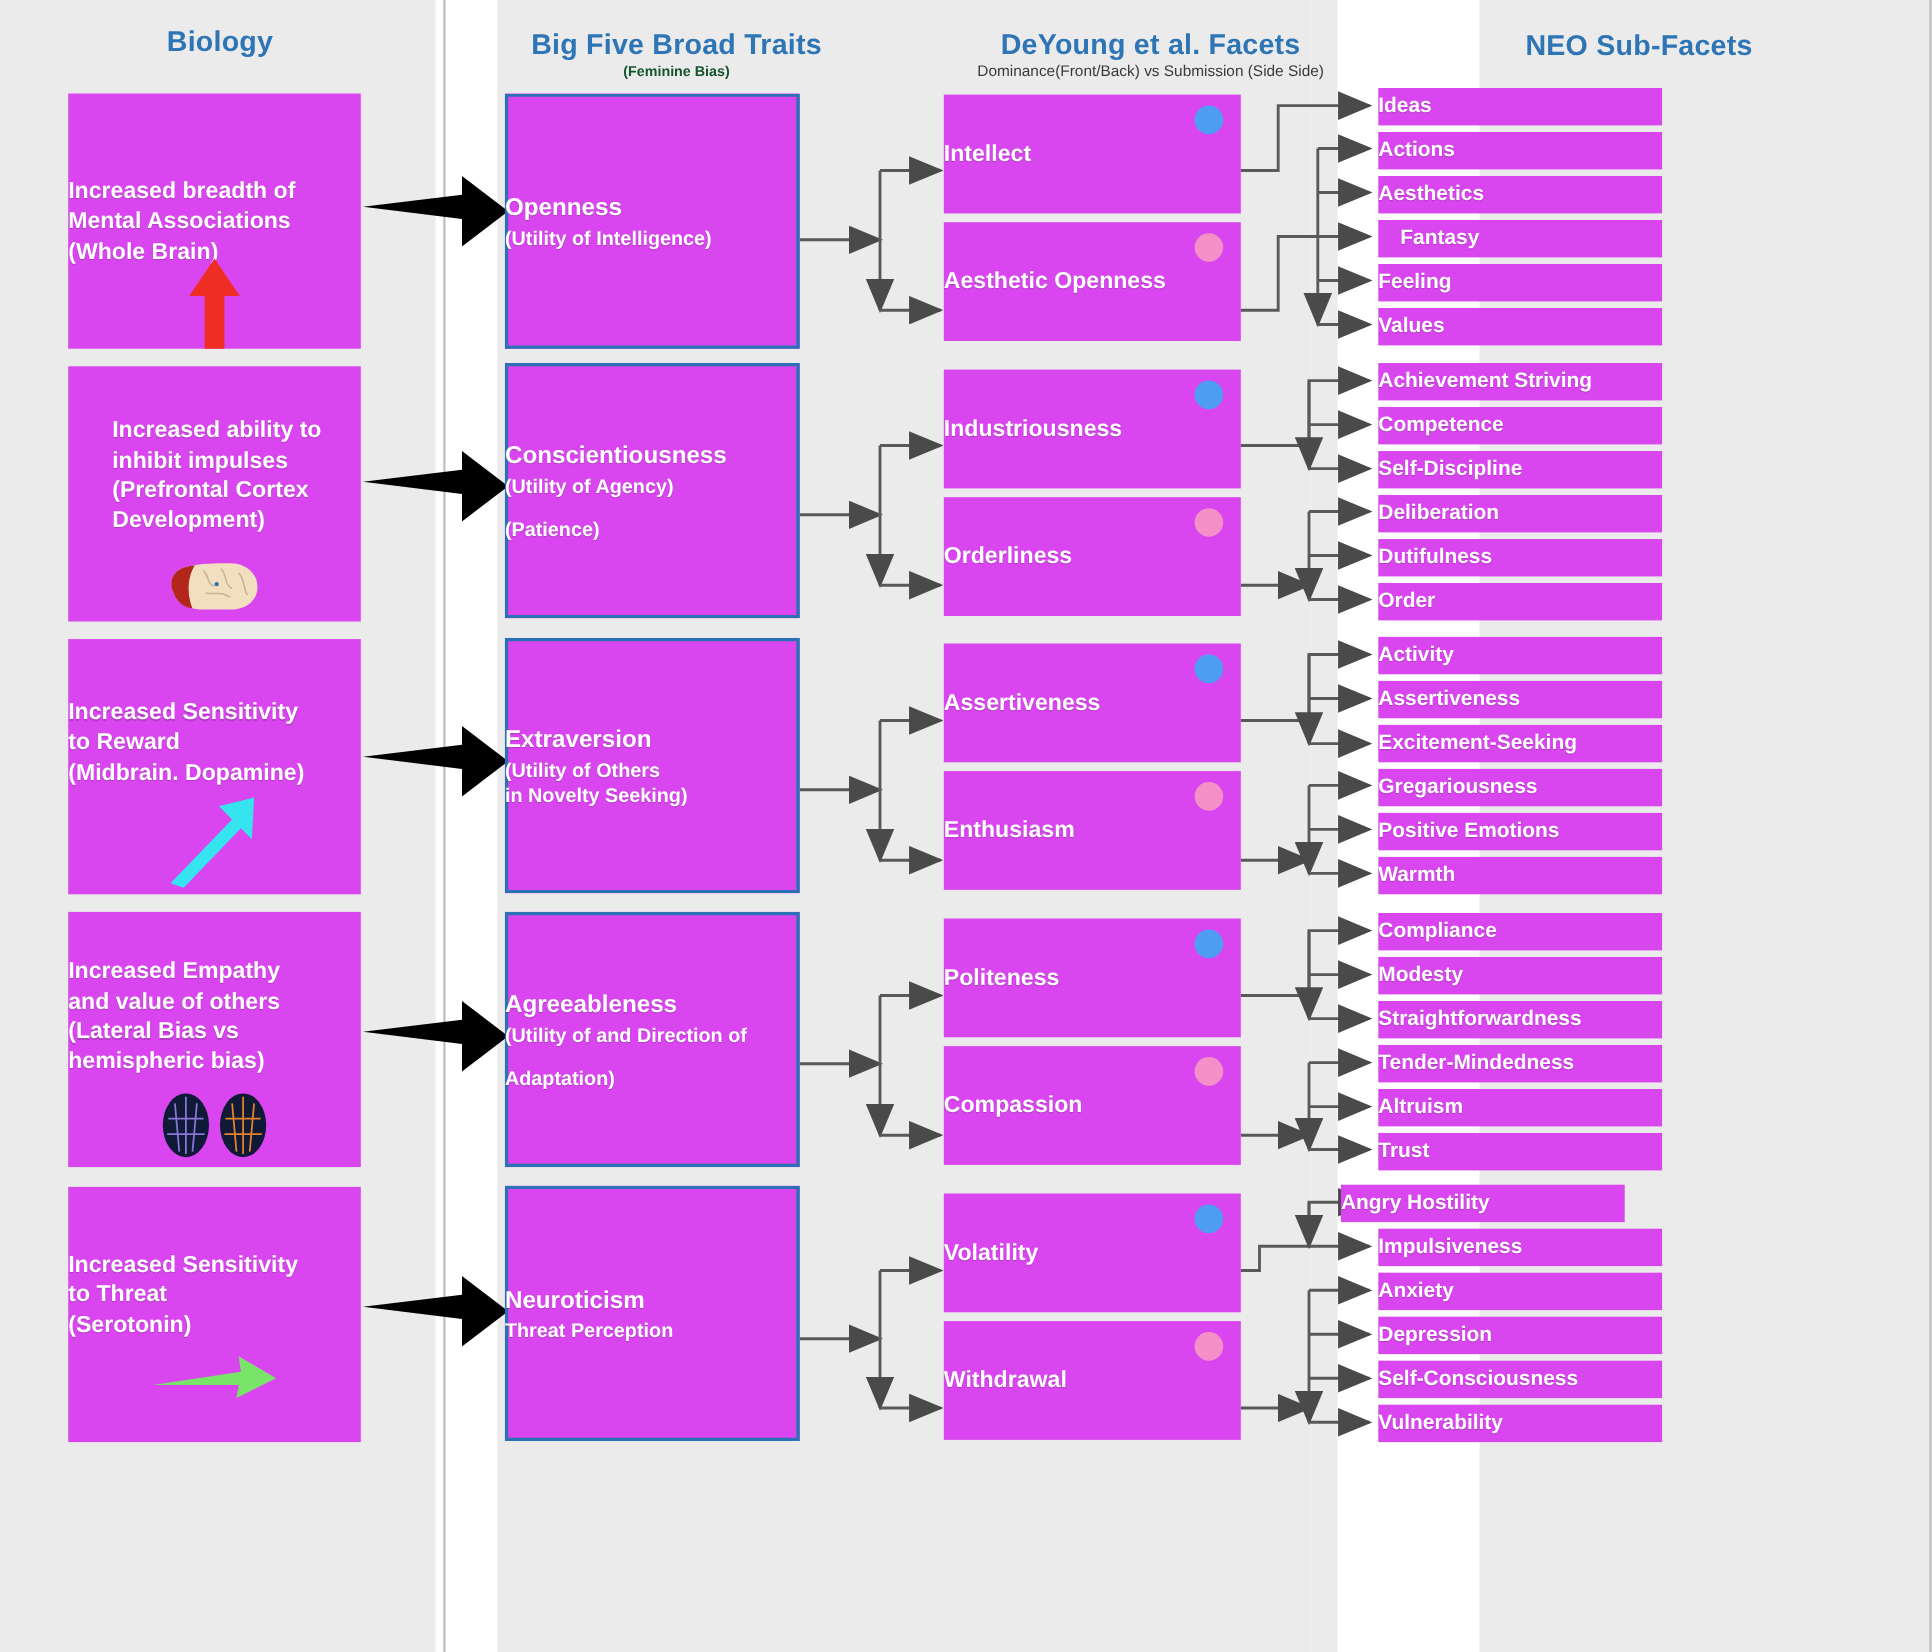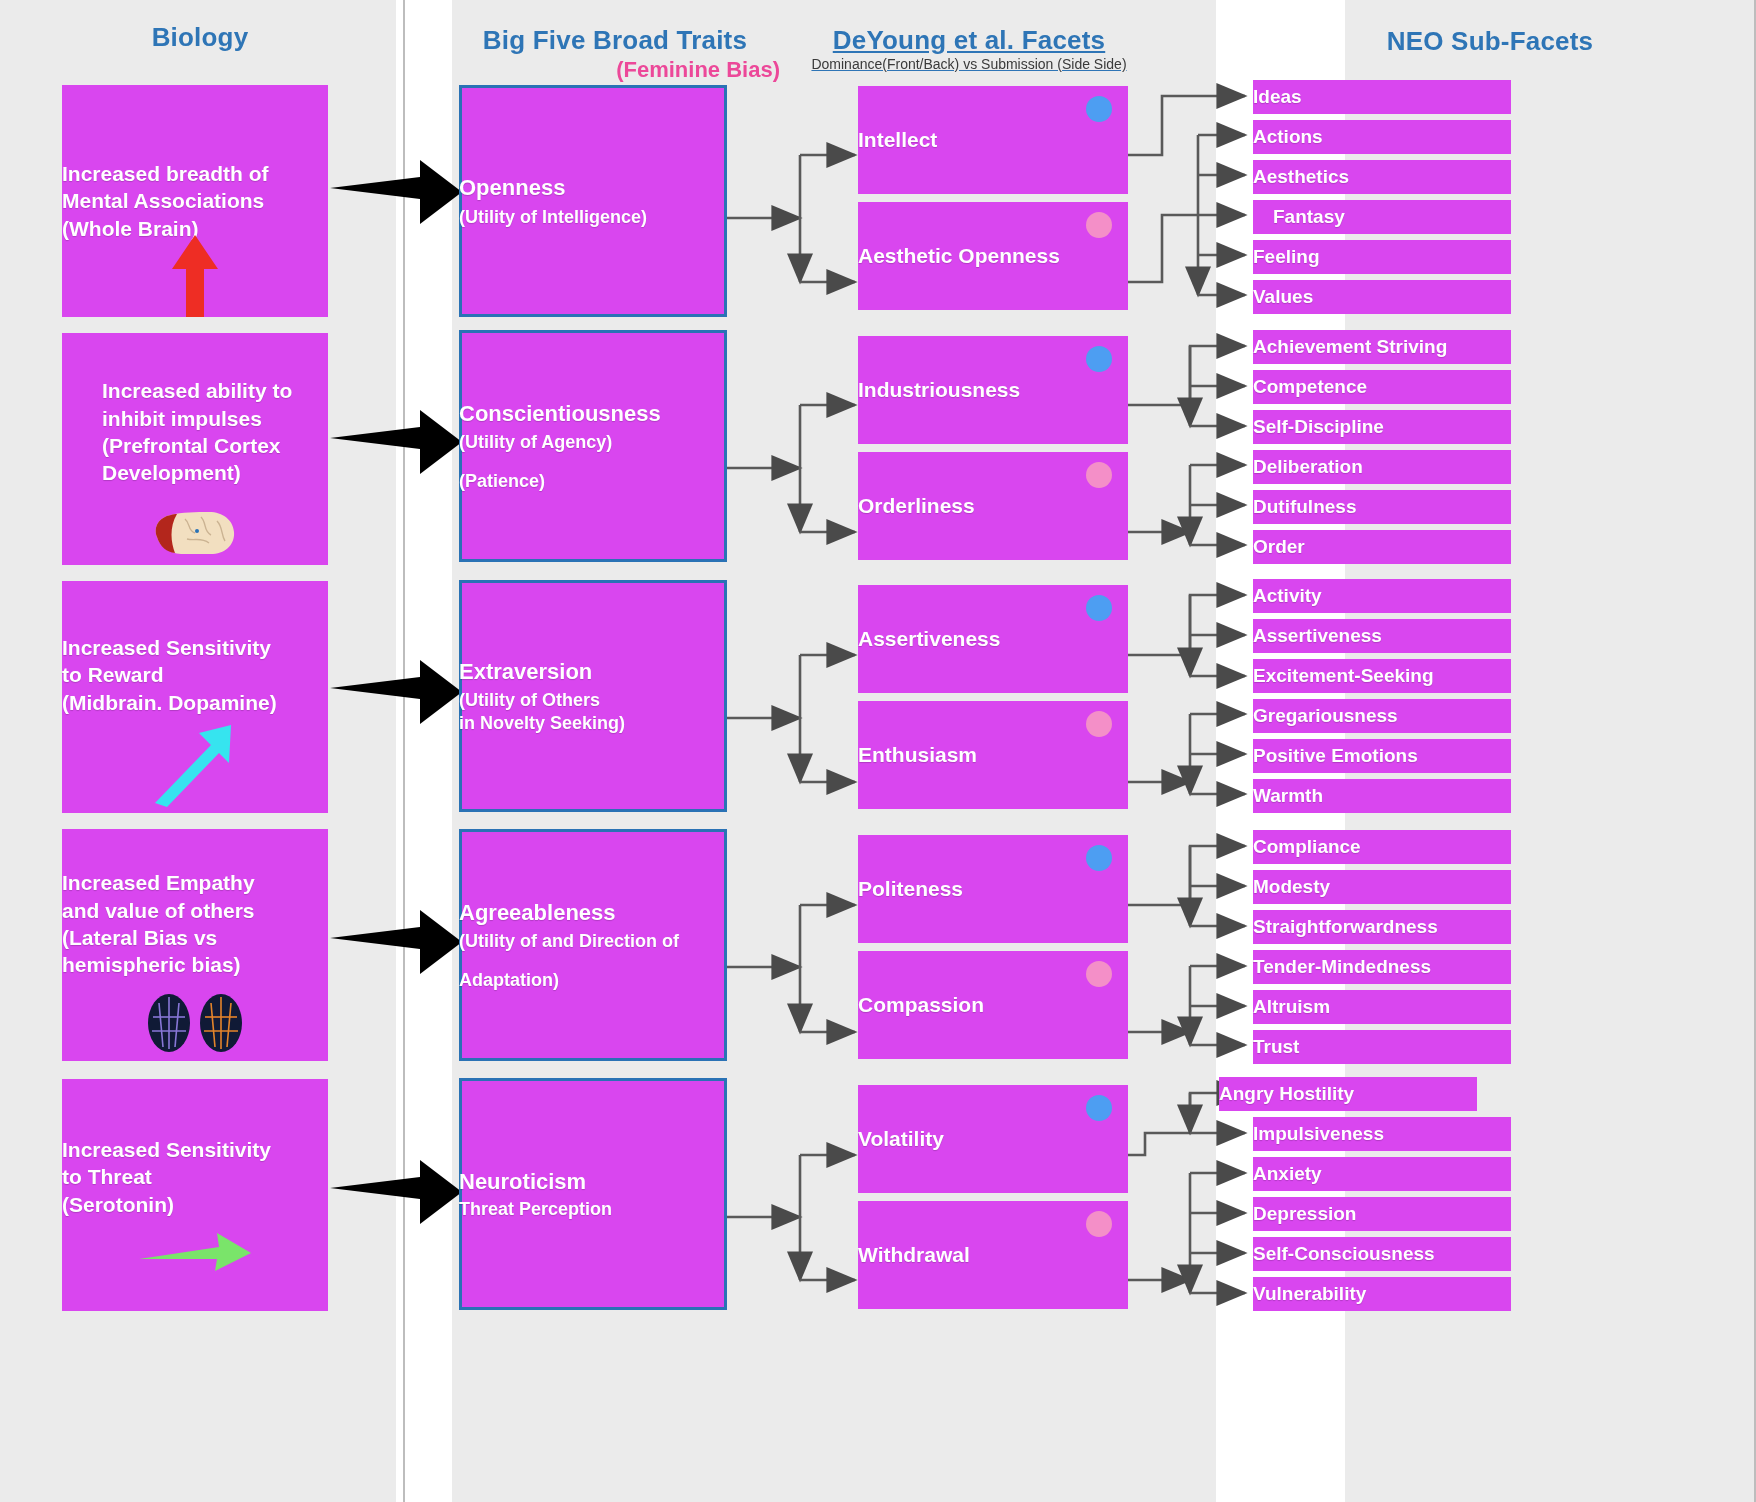--- a/index.html
+++ b/index.html
@@ -17,21 +17,21 @@
   .band.b1{left:0;width:396px;}
   .band.b2{left:452px;width:368px;}
   .band.b3{left:820px;width:372px;}
   .band.b4{left:1345px;width:411px;}
   .band.b3b{left:1192px;width:24px;background:#ebebeb;}
   .vline{position:absolute;top:0;width:2px;height:1502px;background:#bdbdbd;}
 
   
   .colhead{position:absolute;text-align:center;color:#2e75b6;font-weight:bold;}
   .colhead .main{font-size:26px;letter-spacing:.2px;white-space:nowrap;}
-  .colhead .sub{font-size:22px;color:#ec4899;font-weight:bold;margin-top:1px;white-space:nowrap;text-align:right;}
+  .colhead .sub{font-size:13px;color:#14532d;font-weight:bold;margin-top:1px;white-space:nowrap;}
   .colhead .subsm{font-size:14px;color:#3a3a3a;font-weight:normal;margin-top:0px;white-space:nowrap;}
 
   
   .bx{
     position:absolute;background:#d946ef;color:#ffffff;
     box-sizing:border-box;text-align:center;
     display:flex;flex-direction:column;align-items:flex-start;justify-content:center;
     font-weight:bold;text-shadow:0 1px 1px rgba(0,0,0,.18);
   }
   .bx .t1{font-size:21px;line-height:1.28;}
@@ -74,21 +74,21 @@
 
   <div class="colhead" style="left:40px;top:22px;width:320px;">
     <div class="main">Biology</div>
   </div>
 
   <div class="colhead" style="left:450px;top:25px;width:330px;">
     <div class="main">Big Five Broad Traits</div>
     <div class="sub">(Feminine Bias)</div>
   </div>
 
-  <div class="colhead" style="left:764px;top:25px;width:410px;text-decoration:underline;">
+  <div class="colhead" style="left:841px;top:25px;width:410px;">
     <div class="main">DeYoung et al. Facets</div>
     <div class="subsm">Dominance(Front/Back) vs Submission (Side Side)</div>
   </div>
 
   <div class="colhead" style="left:1290px;top:26px;width:400px;">
     <div class="main">NEO Sub-Facets</div>
   </div>
 
   <svg class="wires" viewBox="0 0 1756 1502">
     <defs>

